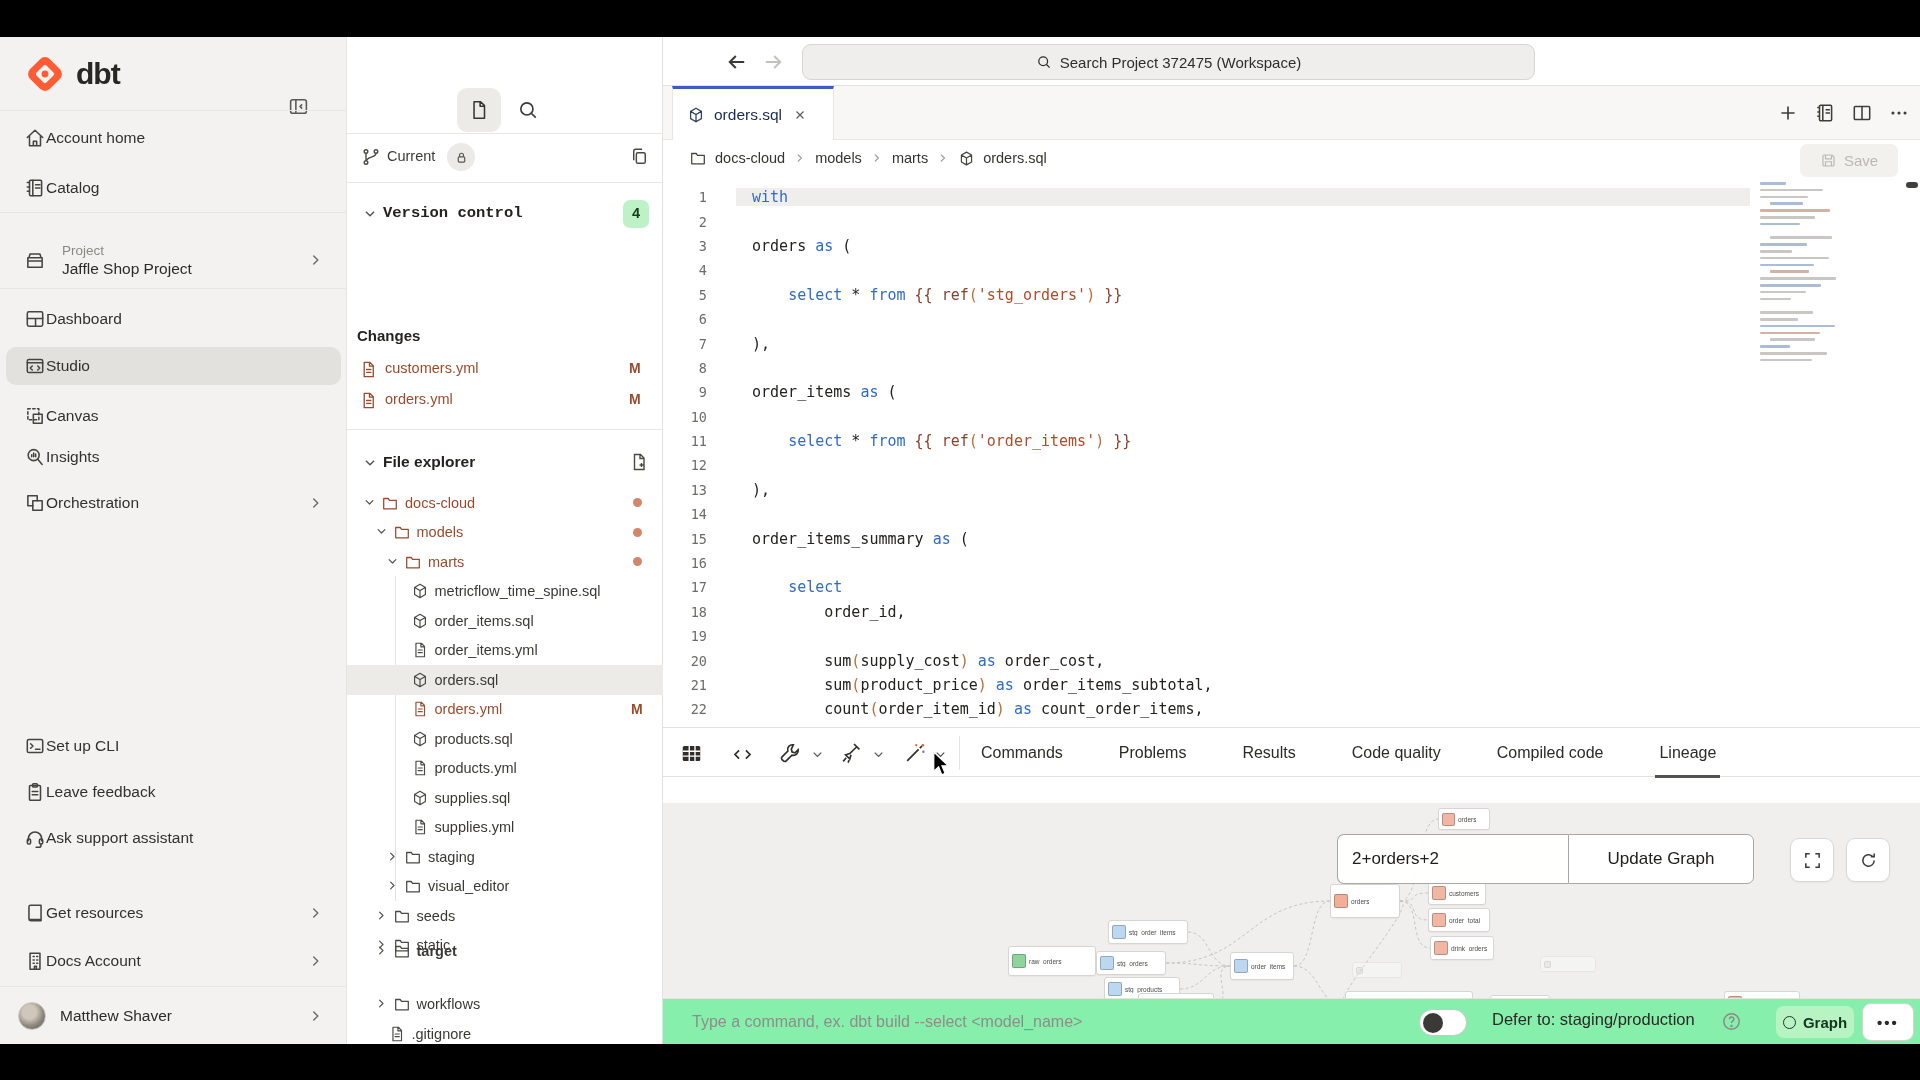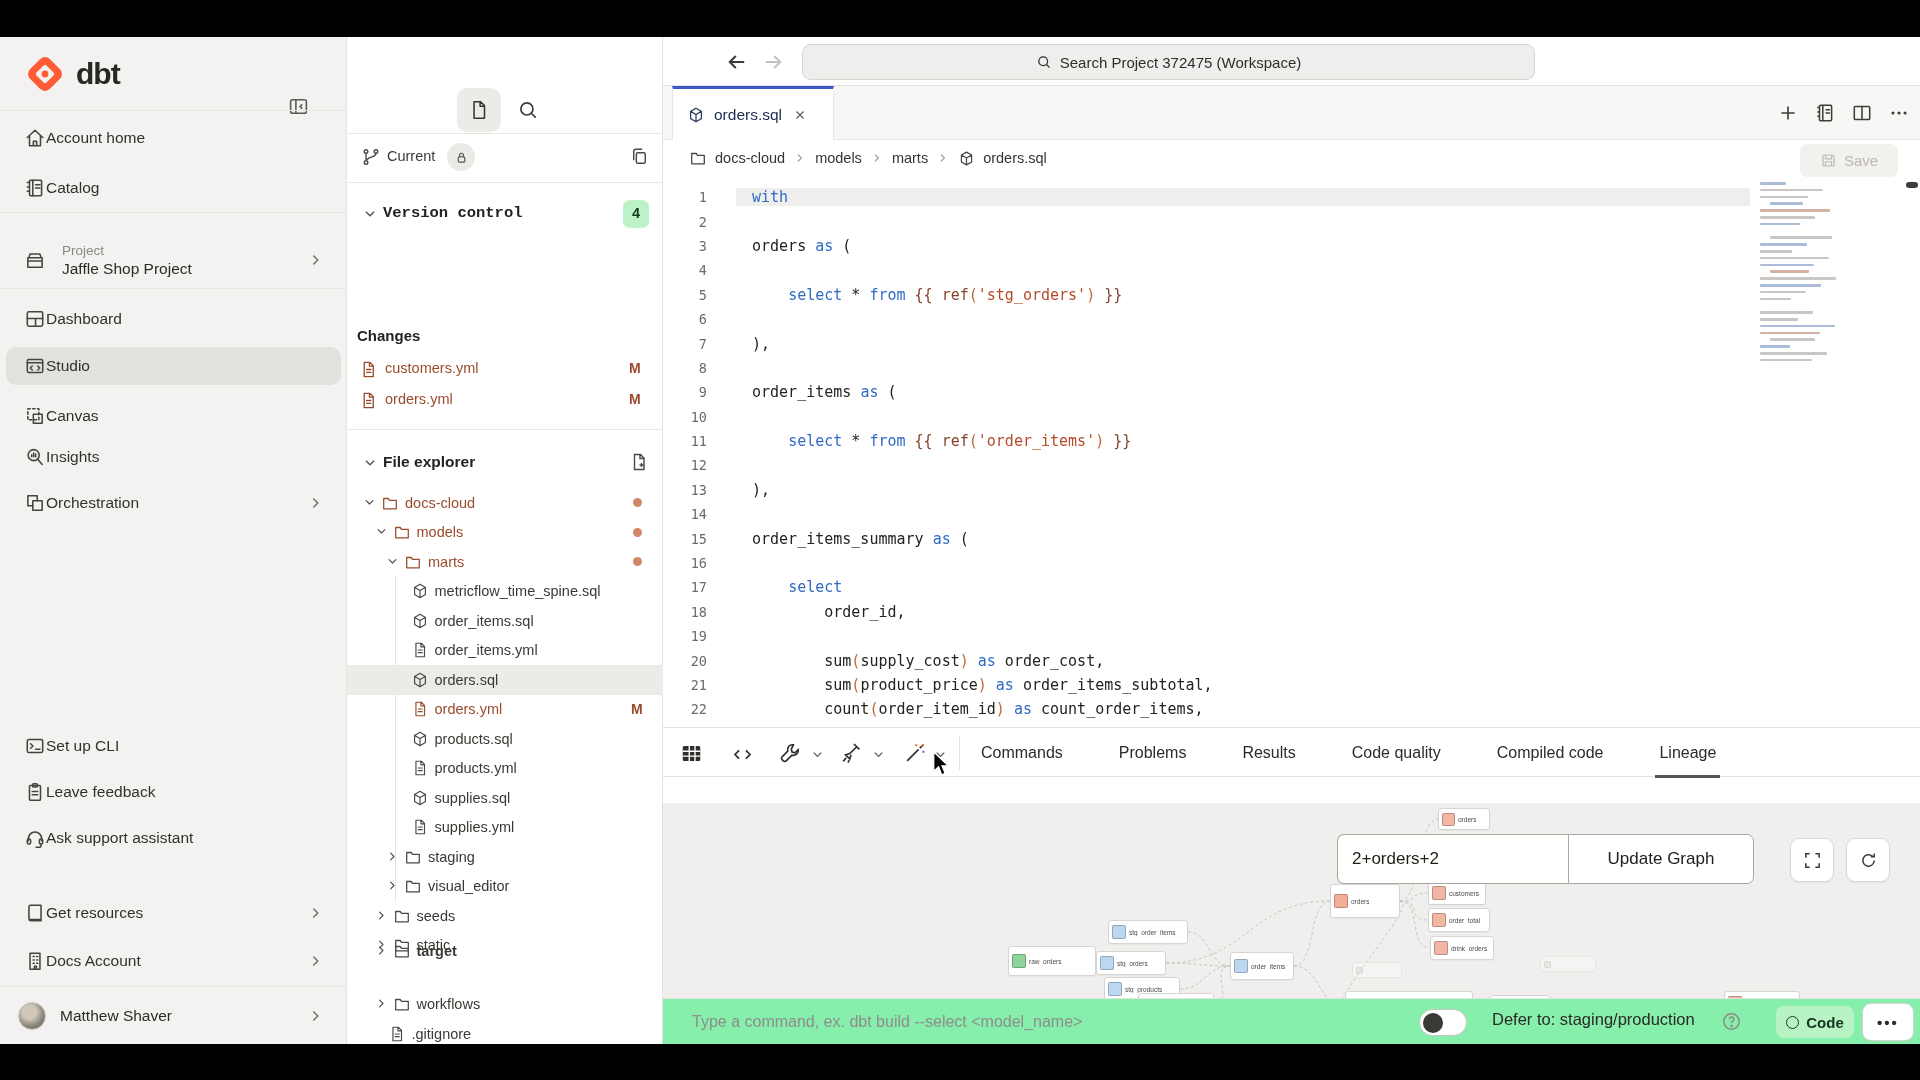--- a/index.html
+++ b/index.html
@@ -1049,21 +1049,21 @@
         <span id="defer-label">Defer to: staging/production</span>
         <span id="help-icon">
           <svg width="21" height="21" viewBox="0 0 20 20" fill="none" stroke="currentColor" stroke-width="1.4">
             <circle cx="10" cy="10" r="7.3"></circle>
               <path d="M8 7.8a2.1 2.1 0 1 1 3.1 1.9c-.8.5-1.1 1-1.1 1.8"></path>
               <circle cx="10" cy="14.2" r="0.5" fill="currentColor"></circle>
           </svg>
         </span>
         <div id="ready-pill">
           <span class="circ"></span>
-          <span>Code</span>
+          <span>Graph</span>
         </div>
         <div id="more-btn">•••</div>
       </div>
     </section>
   </div>
 
   <span id="cursor">
     <svg width="22" height="24" viewBox="0 0 14 20">
         <path d="M1 0v16l4-3.6L7.6 19l2.8-1.2L7.8 11.5H13z" fill="#000" stroke="#fff" stroke-width="1"></path>
       </svg>

